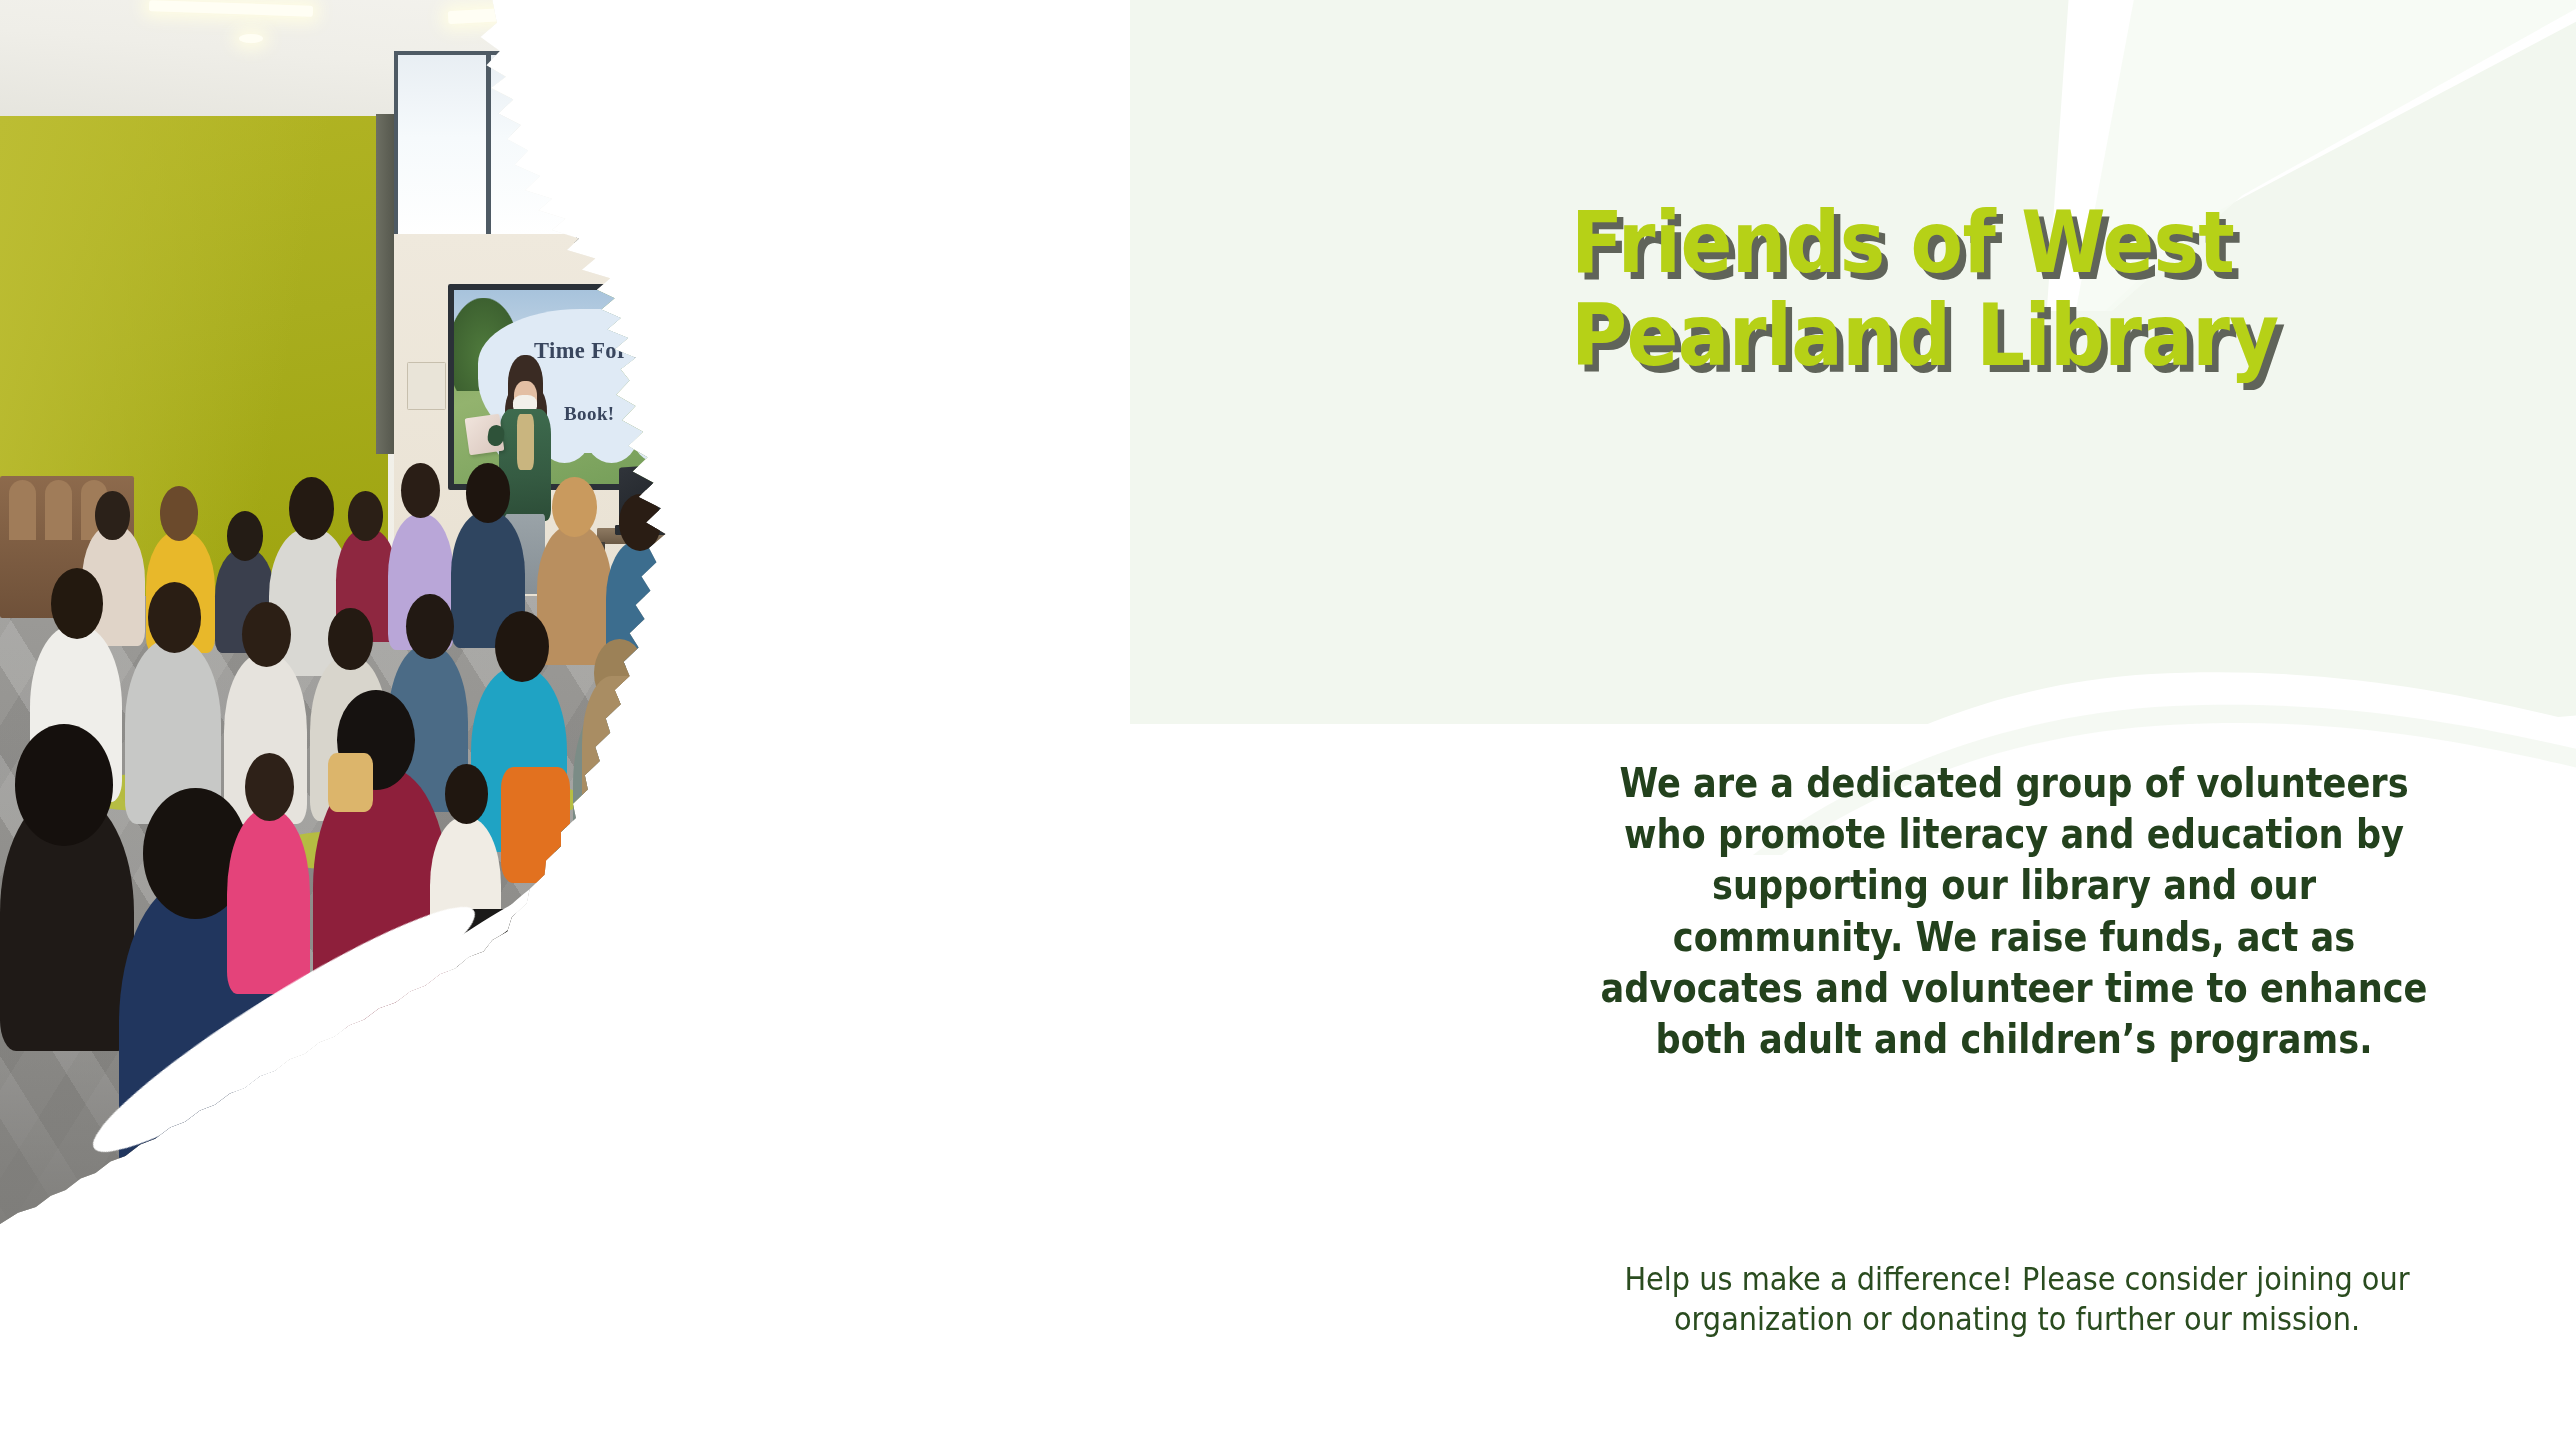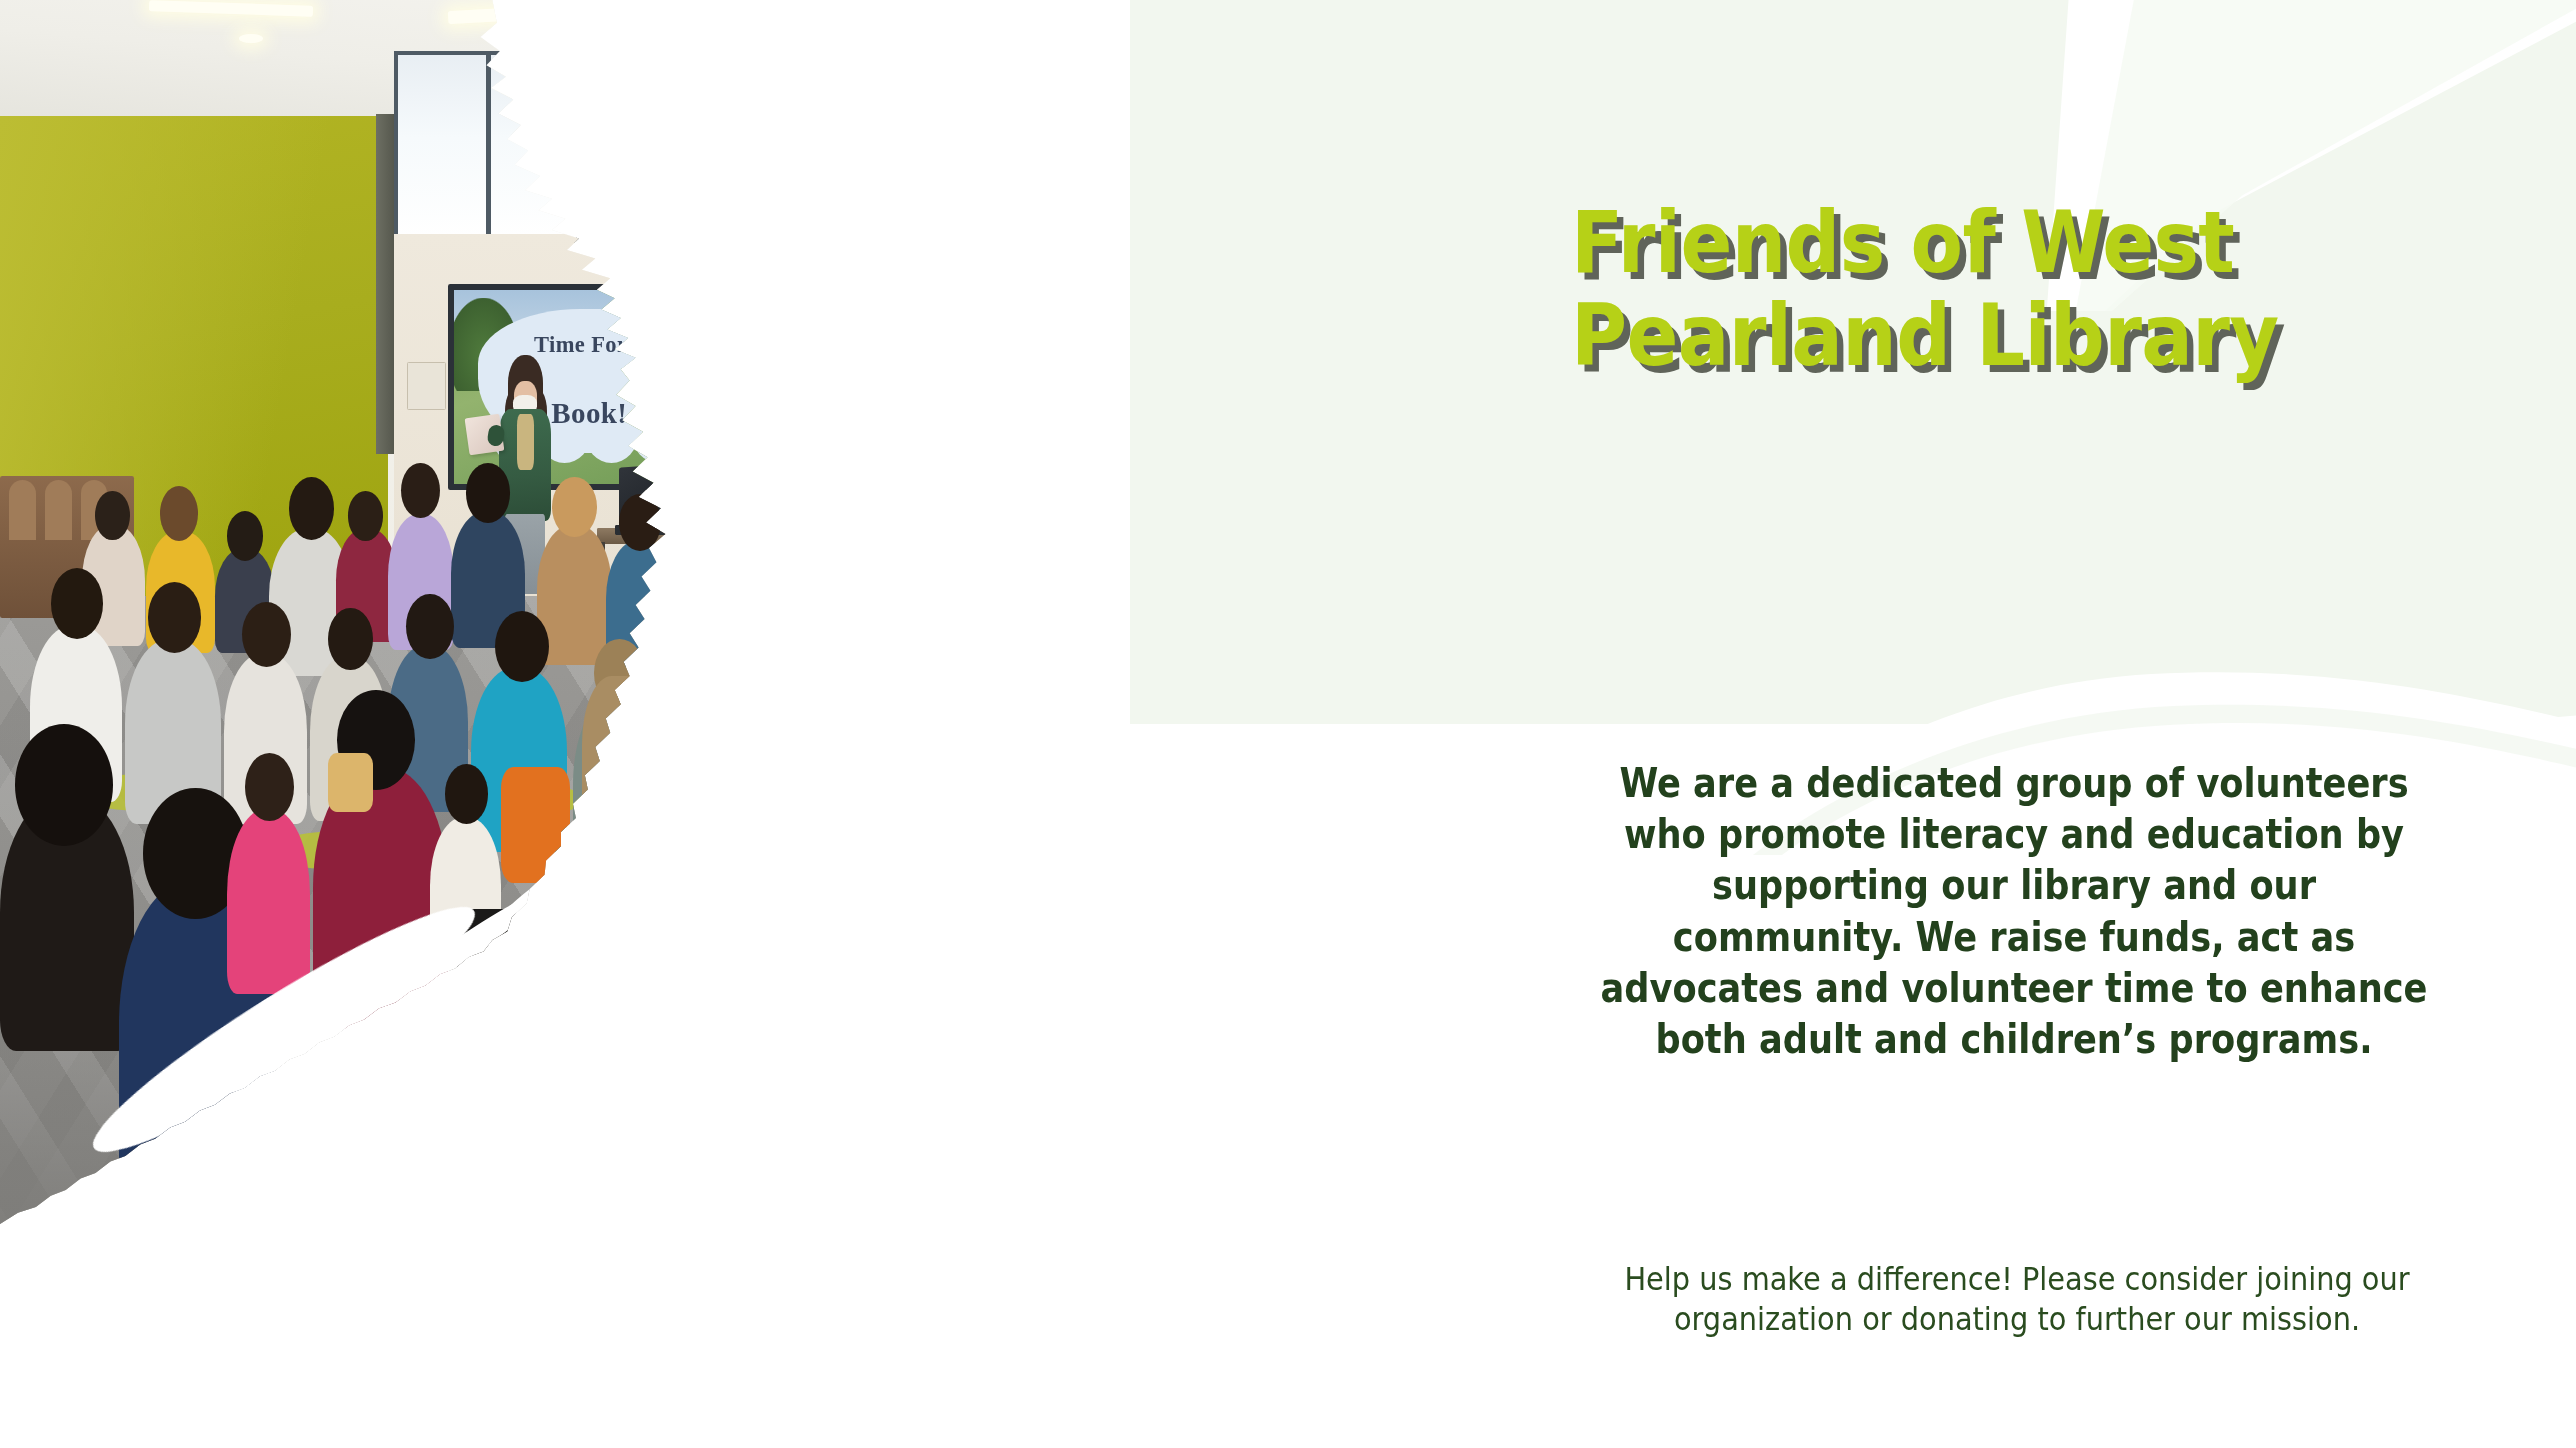--- a/index.html
+++ b/index.html
@@ -222,21 +222,21 @@
       <div class="window-mull" style="left:38.6%;"></div>
 
       <div class="wall-beige"></div>
 
       <div class="tv">
         <div class="tv-sky"></div>
         <div class="tv-tree-l"></div>
         <div class="tv-tree-r"></div>
         <div class="cloud">
           <div class="cloud-txt" style="font-size:22.5px;">Time For a</div>
-          <div class="cloud-txt" style="font-size:29px;margin-top:40px;">Book!</div>
+          <div class="cloud-txt" style="font-size:19px;margin-top:40px;">Book!</div>
           <div class="cloud-bumps">
             <i style="left:0%"></i>
               <i style="left:24%"></i>
               <i style="left:48%"></i>
               <i style="left:72%"></i>
           </div>
         </div>
       </div>
 
       <div class="outlet" style="left:50.6%;top:24.4%;width:1.1%;height:2.4%;"></div>

